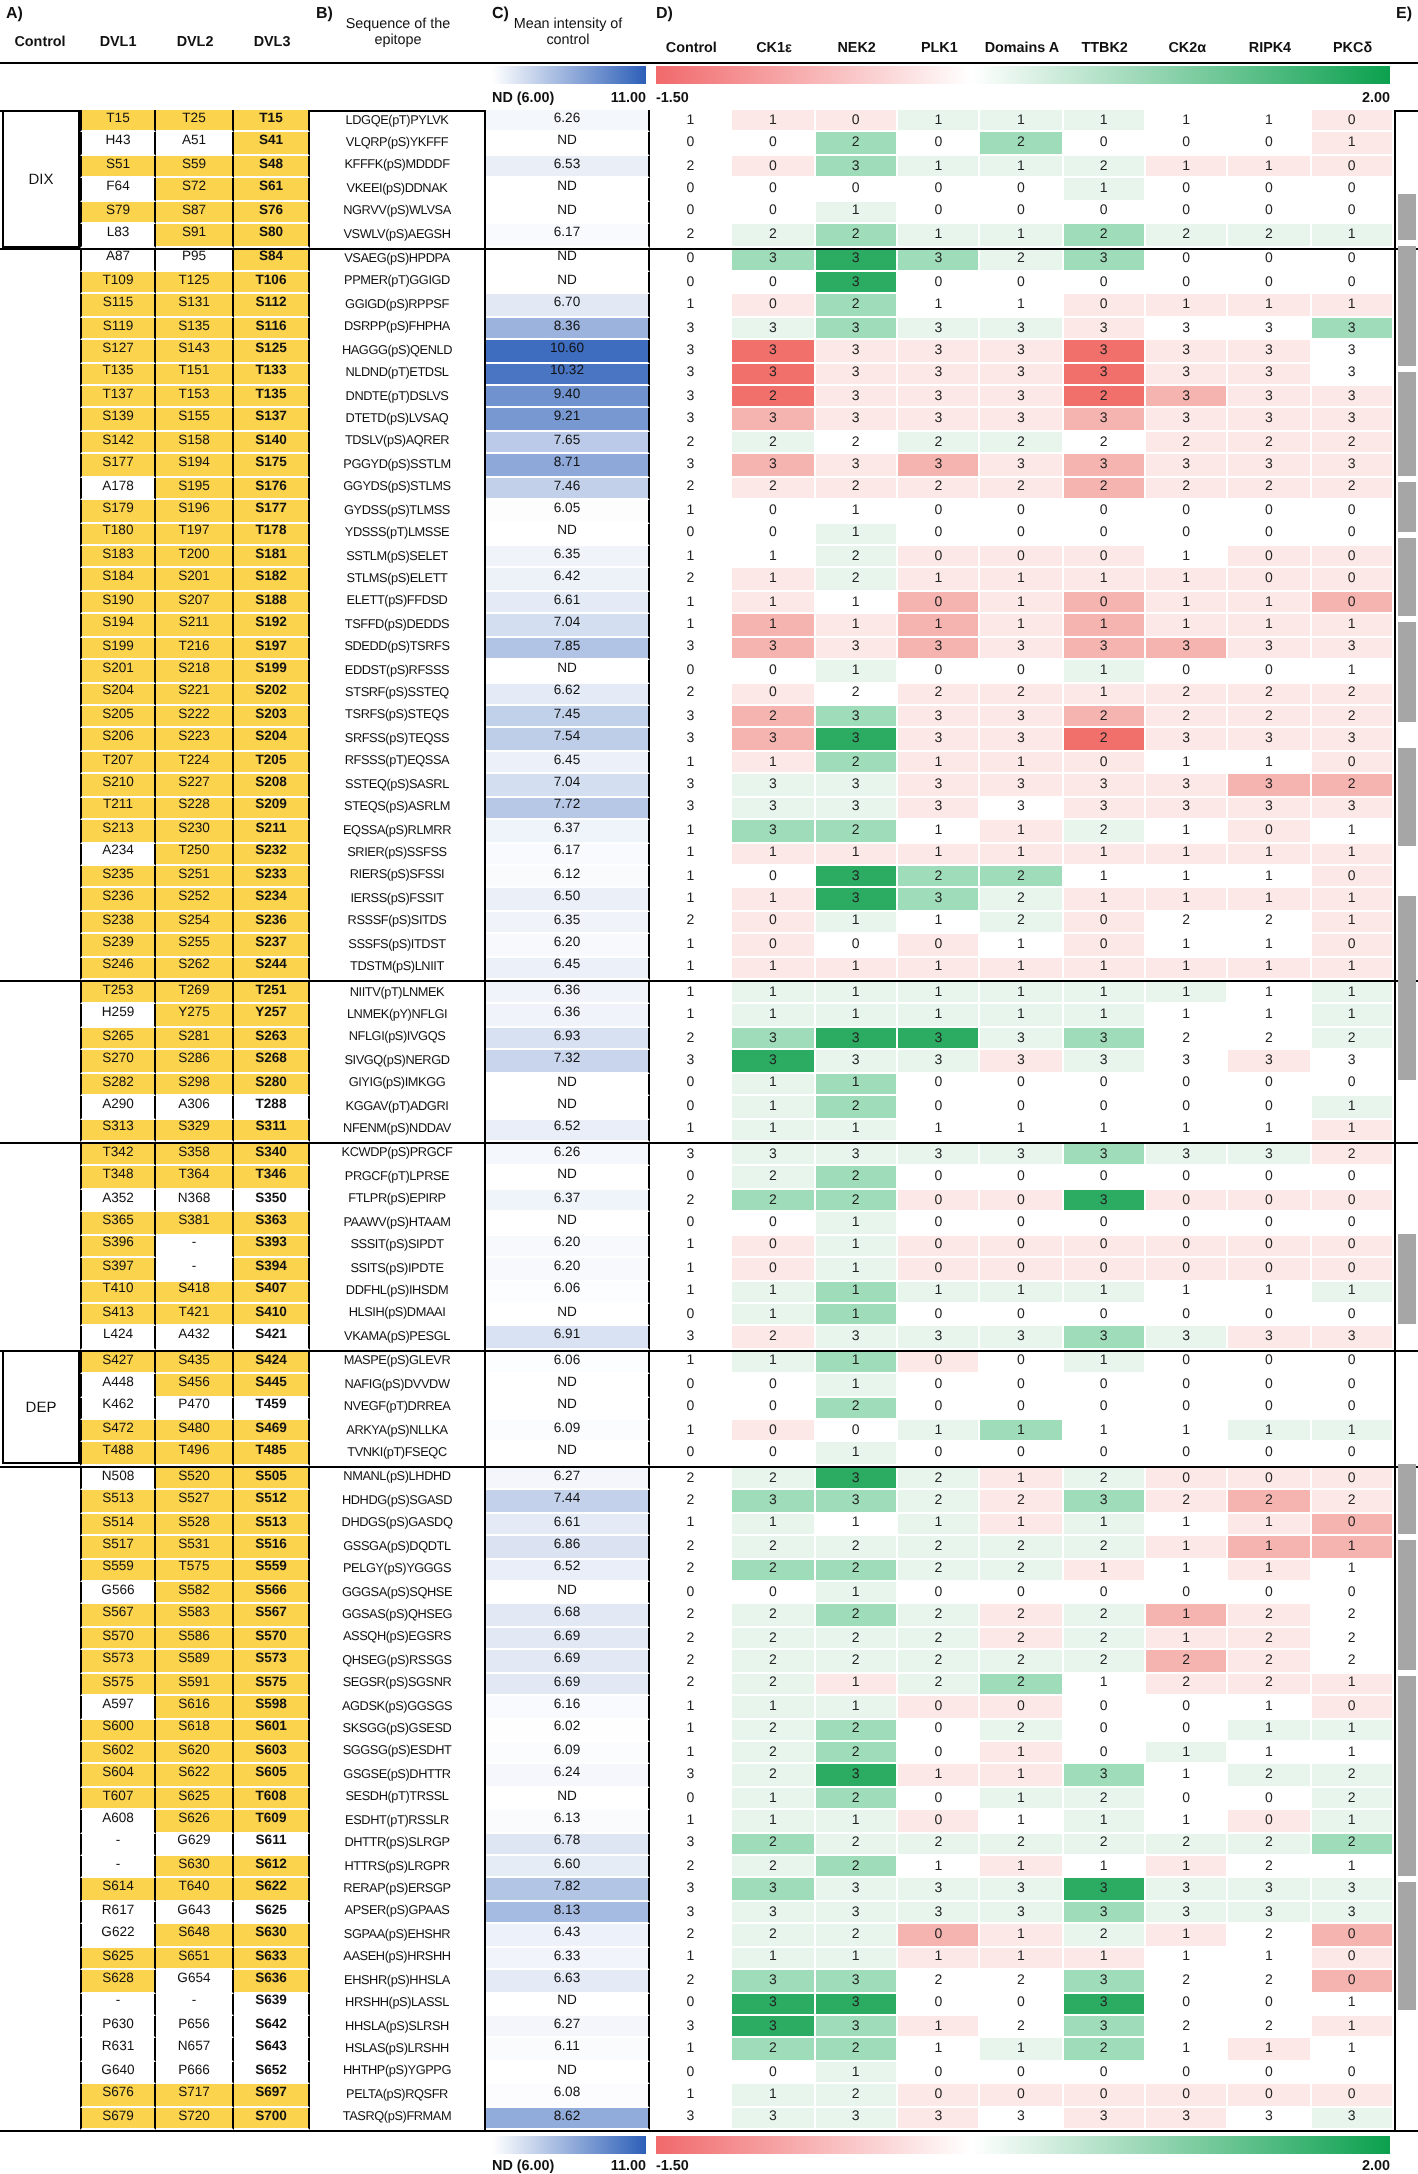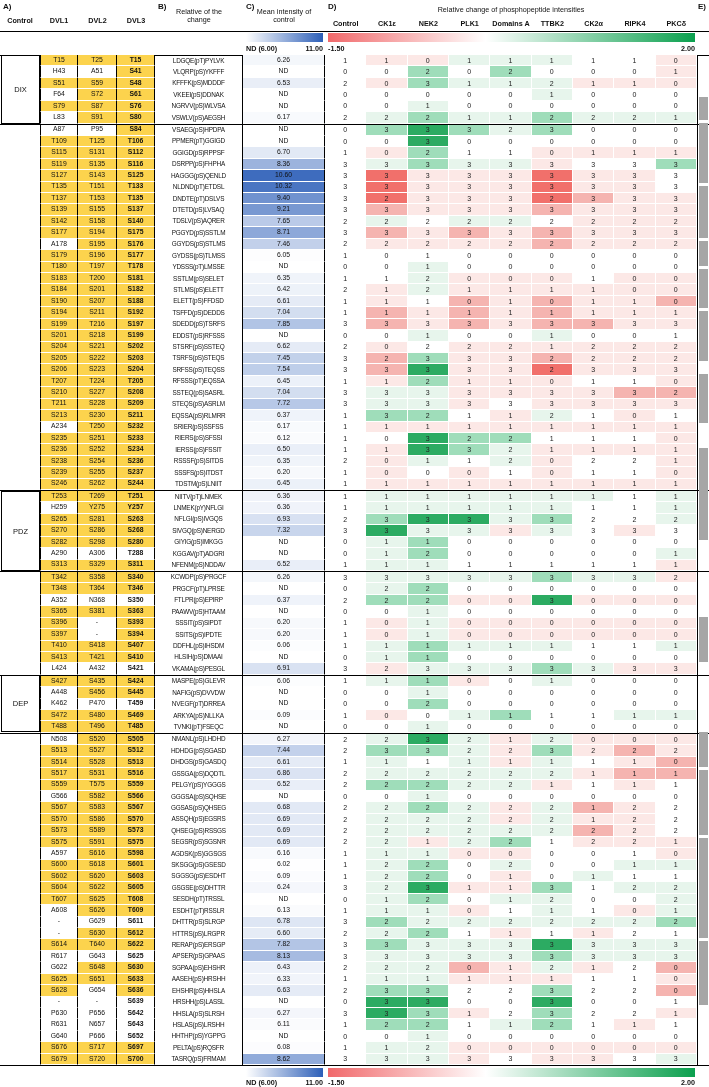--- a/index.html
+++ b/index.html
@@ -46,28 +46,27 @@
   <span class="abs panel-label" style="left:246px;top:2px">C)</span>
   <span class="abs panel-label" style="left:328px;top:2px">D)</span>
   <span class="abs panel-label" style="left:698px;top:2px">E)</span>
 
   <span class="abs col-label" style="left:0;top:16px;width:40px">Control</span>
   <span class="abs col-label" style="left:40px;top:16px;width:38px">DVL1</span>
   <span class="abs col-label" style="left:78px;top:16px;width:39px">DVL2</span>
   <span class="abs col-label" style="left:117px;top:16px;width:38px">DVL3</span>
 
   <div class="abs hdr-title" style="left:155px;top:8px;width:88px">
-    <div>Relative of the</div>
-      <div>change</div>
+    <div>Sequence of the</div>
+      <div>epitope</div>
   </div>
   <div class="abs hdr-title" style="left:243px;top:8px;width:82px">
     <div>Mean intensity of</div>
       <div>control</div>
   </div>
-  <div class="abs hdr-title" style="left:325px;top:6px;width:372px">Relative change of phosphopeptide intensities</div>
 
   <div id="kinheads">
       <span>Control</span>
       <span>CK1ε</span>
       <span>NEK2</span>
       <span>PLK1</span>
       <span>Domains A</span>
       <span>TTBK2</span>
       <span>CK2α</span>
       <span>RIPK4</span>
@@ -1676,21 +1675,20 @@
   <div class="hline" style="top:1065px"></div>
 
   <div class="abs gradbar grad-blue" style="left:246px;top:1068px;width:77px"></div>
   <span class="abs scale-lab" style="left:246px;top:1078px">ND (6.00)</span>
   <span class="abs scale-lab" style="left:280px;top:1078px;width:43px;text-align:right">11.00</span>
 
   <div class="abs gradbar grad-rg" style="left:328px;top:1068px;width:367px"></div>
   <span class="abs scale-lab" style="left:328px;top:1078px">-1.50</span>
   <span class="abs scale-lab" style="left:650px;top:1078px;width:45px;text-align:right">2.00</span>
 <div class="dombox" style="top: 55px; height: 68.8636px;">DIX</div>
-    <div class="dombox" style="top: 491.136px; height: 80.3409px;">PDZ</div>
     <div class="dombox" style="top: 674.773px; height: 57.3864px;">DEP</div>
     <div class="bar" style="top: 97px; height: 23px;"></div>
     <div class="bar" style="top: 123px; height: 60px;"></div>
     <div class="bar" style="top: 186px; height: 52px;"></div>
     <div class="bar" style="top: 241px; height: 25px;"></div>
     <div class="bar" style="top: 269px; height: 39px;"></div>
     <div class="bar" style="top: 311px; height: 50px;"></div>
     <div class="bar" style="top: 374px; height: 49px;"></div>
     <div class="bar" style="top: 448px; height: 92px;"></div>
     <div class="bar" style="top: 617px; height: 45px;"></div>

